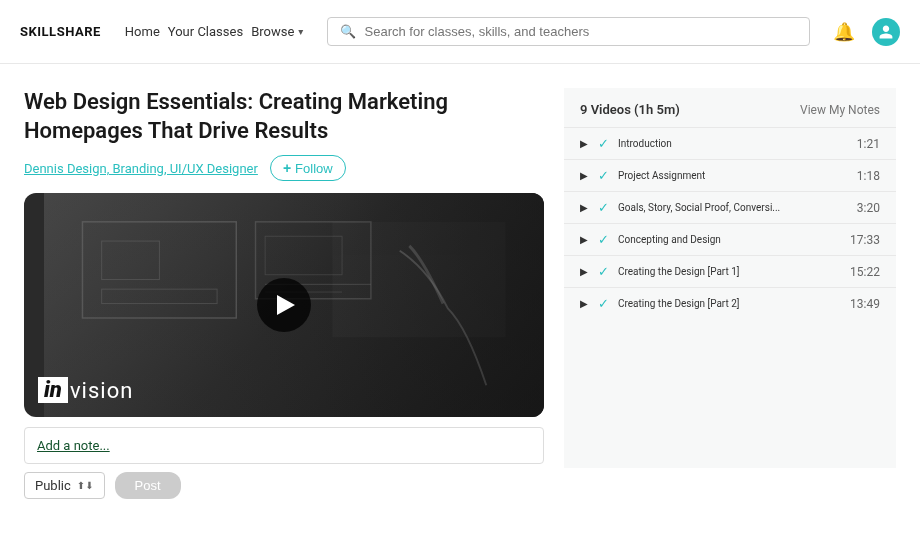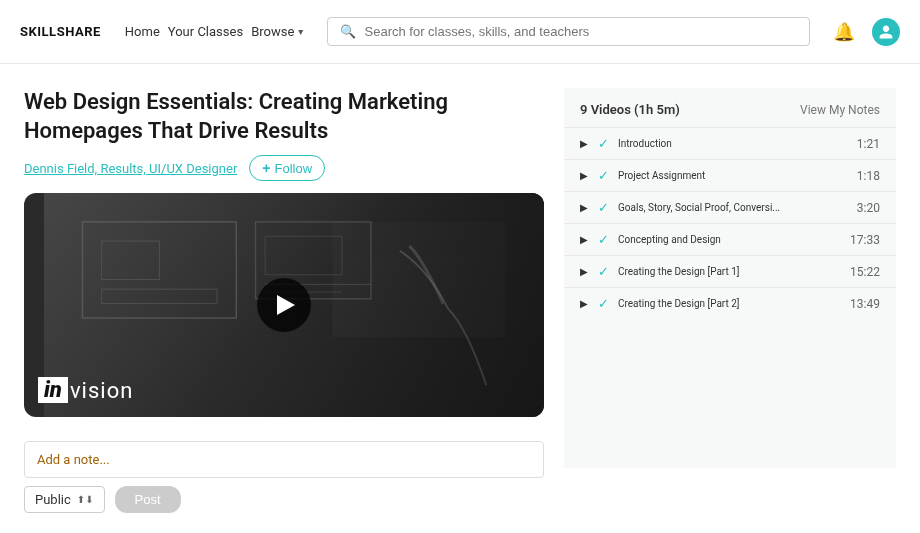--- a/index.html
+++ b/index.html
@@ -194,27 +194,28 @@
     .inv-vision {
       color: #fff;
       font-size: 22px;
       font-weight: 400;
       letter-spacing: 1px;
       padding-left: 2px;
     }
 
     
     .note-area {
-      margin-top: 24px;
+      margin-top: 10px;
       border: 1px solid #ddd;
       border-radius: 4px;
       padding: 10px 12px;
       font-size: 13px;
-      color: #a16207;
+      color: #14532d;
       cursor: text;
+      text-decoration: underline;
     }
     .note-footer {
       display: flex;
       align-items: center;
       gap: 10px;
       margin-top: 8px;
     }
     .visibility-select {
       display: flex;
       align-items: center;
@@ -318,21 +319,21 @@
       </svg>
     </div>
   </div>
 </nav>
 
 <div class="main">
 
   <div class="left-panel">
     <h1 class="course-title">Web Design Essentials: Creating Marketing Homepages That Drive Results</h1>
     <div class="course-meta">
-      <span class="teacher-name">Dennis Field, Results, UI/UX Designer</span>
+      <span class="teacher-name">Dennis Design, Branding, UI/UX Designer</span>
       <button class="follow-btn">
         <span class="follow-plus">+</span>
         <span>Follow</span>
       </button>
     </div>
 
     <div class="video-container">
       <div class="video-bg">
 
         <svg class="sketch-overlay" viewBox="0 0 520 248" xmlns="http://www.w3.org/2000/svg">

